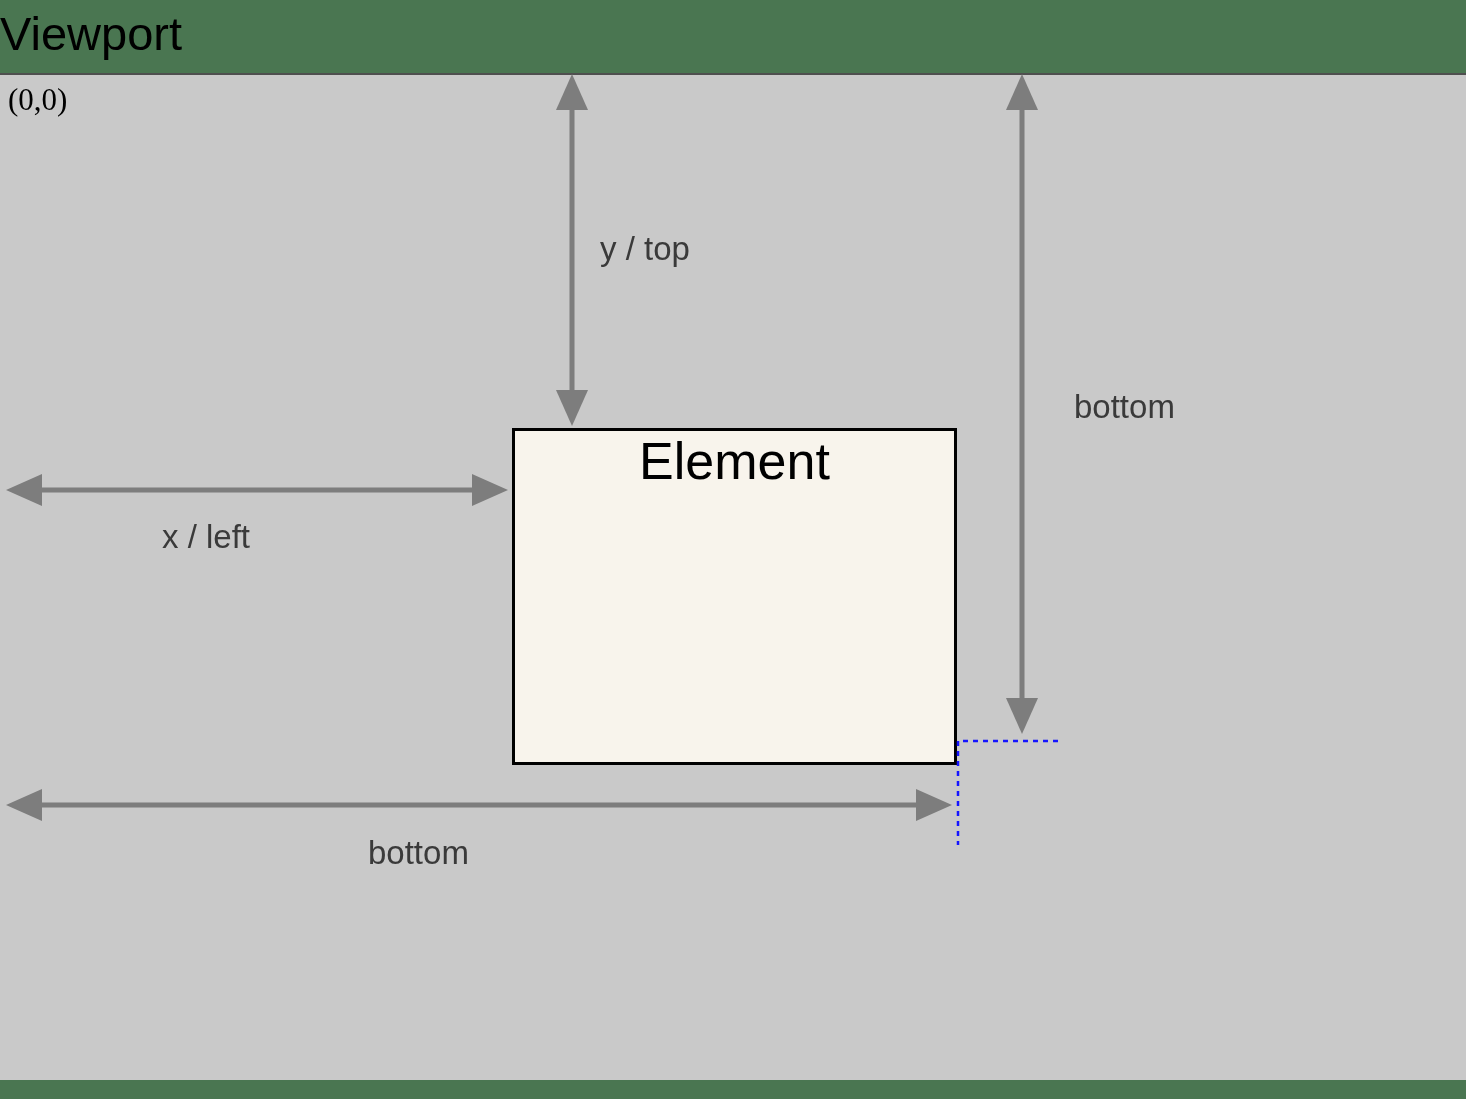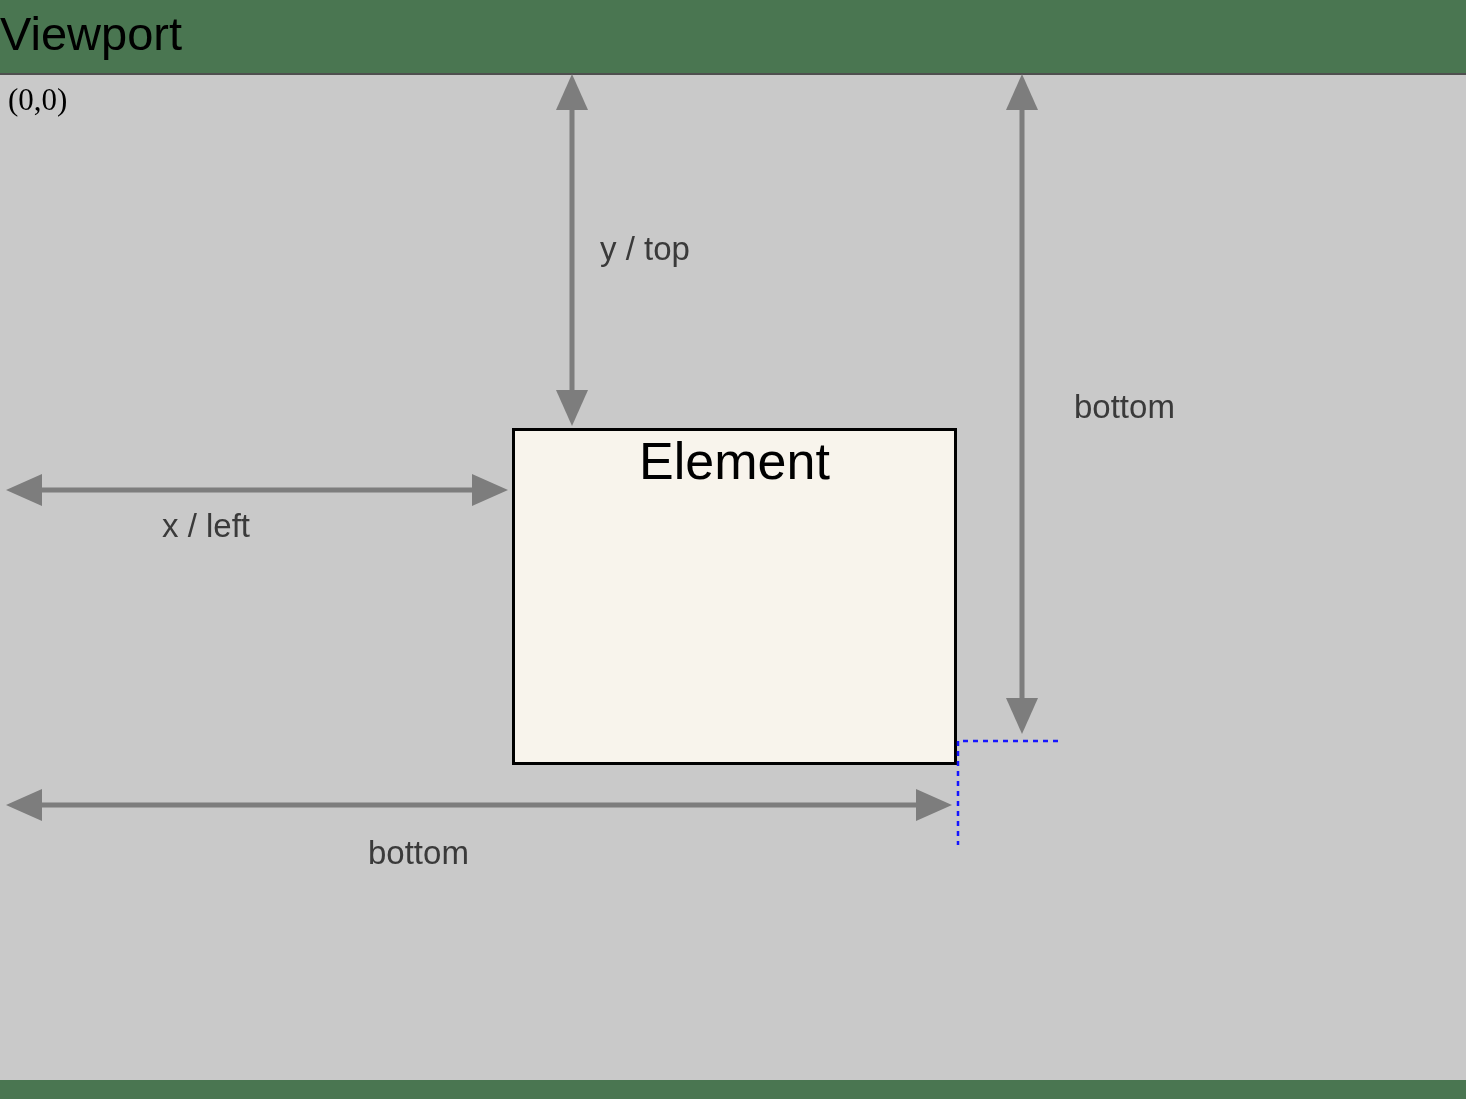--- a/index.html
+++ b/index.html
@@ -64,21 +64,21 @@
   }
   .mono-label {
     position: absolute;
     font-family: Liberation Sans, sans-serif;
     font-size: 33px;
     color: var(--label-text, #3a3a3a);
     white-space: pre;
     z-index: 3;
   }
   .label-y-top   { left: 600px;  top: 230px; }
-  .label-x-left  { left: 162px;  top: 507px; }
+  .label-x-left  { left: 162px;  top: 518px; }
   .label-bottom  { left: 1074px; top: 388px; }
   .label-right   { left: 368px;  top: 834px; }
   .annotations {
     position: absolute;
     top: 0;
     left: 0;
     z-index: 2;
     pointer-events: none;
   }
 </style>

